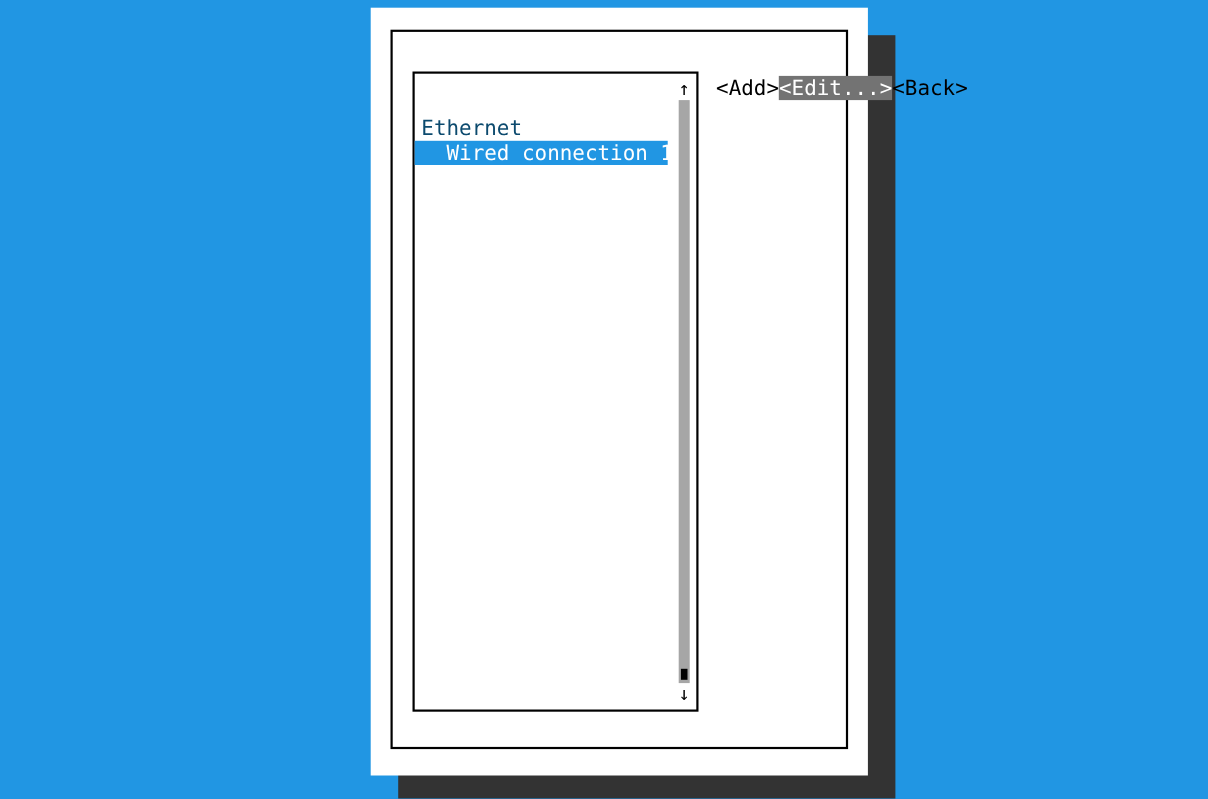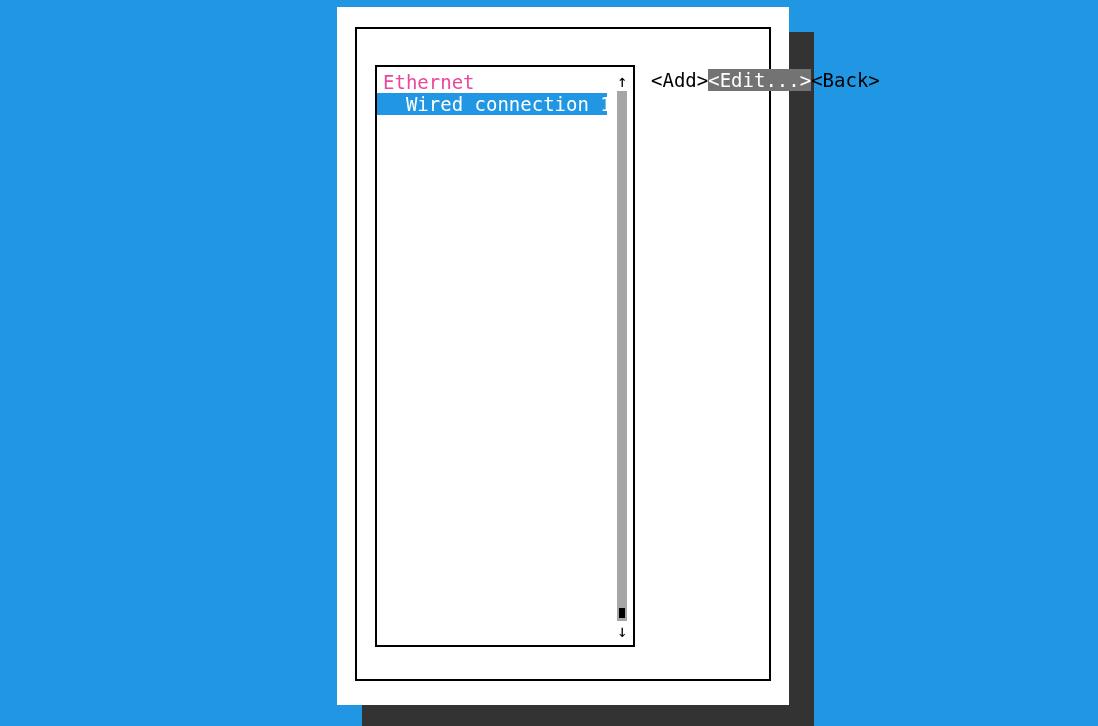--- a/index.html
+++ b/index.html
@@ -42,22 +42,23 @@
     }
     .list-panel {
       border: 2px solid #000;
       width: 260px;
       height: 582px;
       position: relative;
       padding: 4px 0;
     }
     .cat {
       padding-left: 6px;
-      color: #ec4899;
+      color: #0c4a6e;
       white-space: pre;
+      margin-top: 35px;
     }
     .item {
       color: #fff;
       background: #2196e3;
       white-space: pre;
       padding-left: 6px;
       margin-right: 26px;
     }
     .scroll-col {
       position: absolute;

